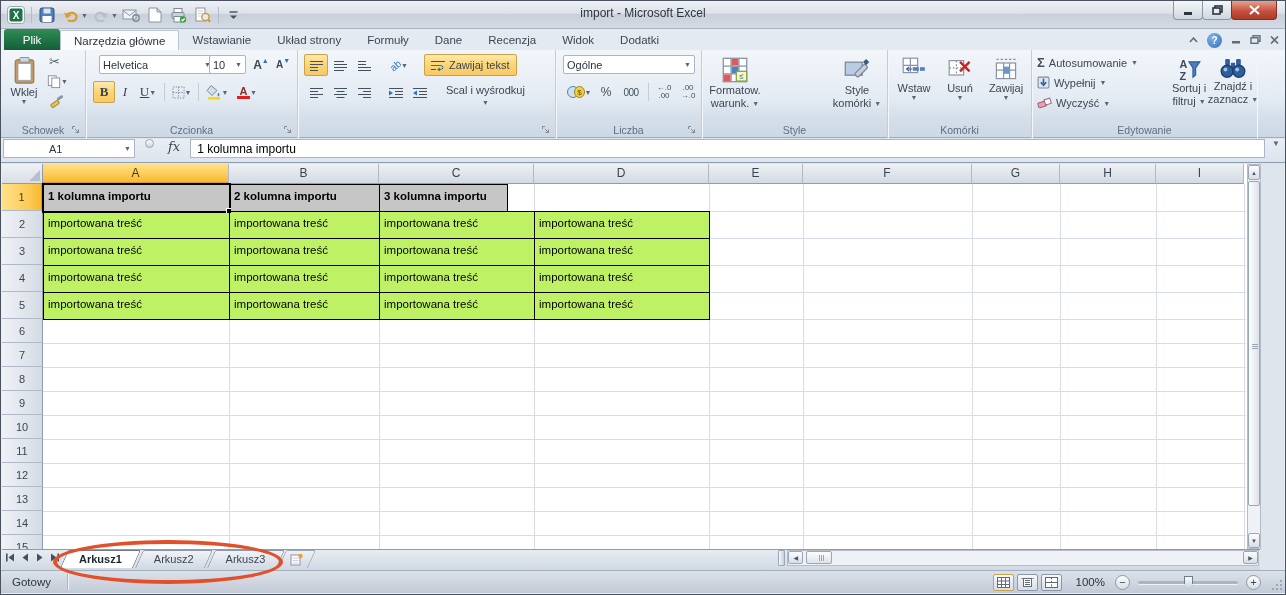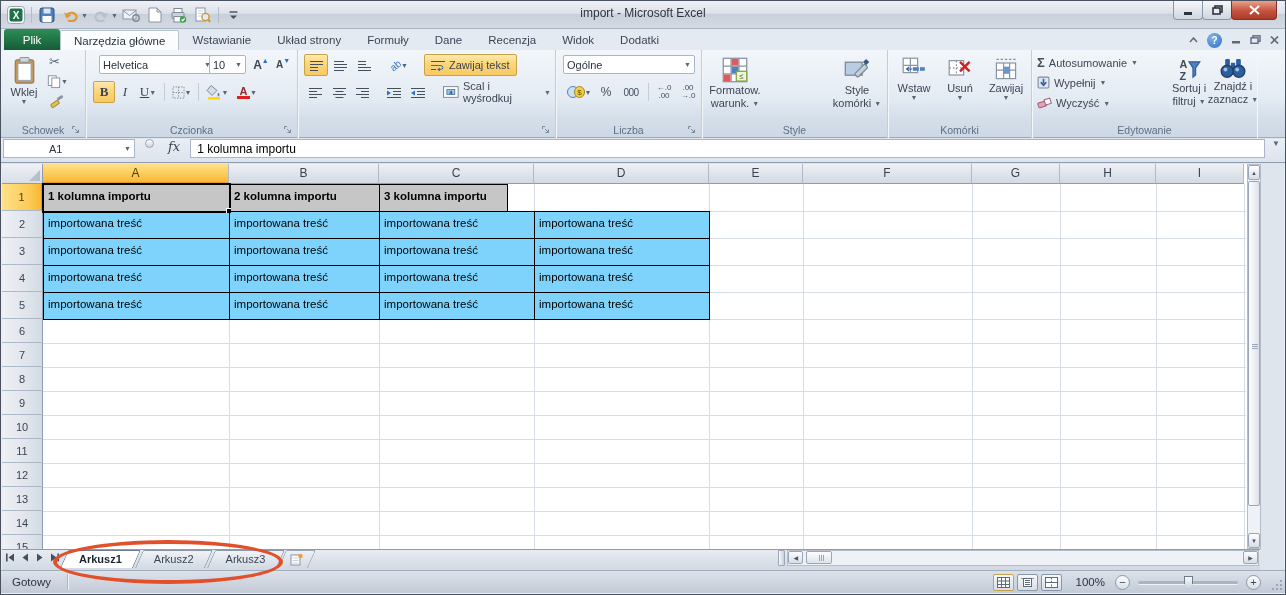--- a/index.html
+++ b/index.html
@@ -82,21 +82,21 @@
   .rowh{position:absolute;left:0;width:41px;background:linear-gradient(90deg,#eef1f5,#dde3ea 70%,#d3dae3);
     border-bottom:1px solid #aeb9c8;border-right:1px solid #8e9cb0;
     text-align:center;font-size:11px;color:#3a4554;display:flex;align-items:center;justify-content:center;}
   .rowh.sel{background:linear-gradient(90deg,#ffe18a,#fcca55 70%,#f9b832);border-right:2px solid #d9972c;color:#4a3a10;}
   #corner{left:0;top:0;width:41px;height:20px;background:linear-gradient(#eef1f5,#d9dfe7);
     border-right:1px solid #8e9cb0;border-bottom:1px solid #8e9cb0;}
   #corner:after{content:'';position:absolute;right:2px;bottom:2px;border-style:solid;
     border-width:0 0 11px 11px;border-color:transparent transparent #b6bfca transparent;}
   .gvl{position:absolute;width:1px;background:#d6dde8;top:20px;bottom:0;}
   .ghl{position:absolute;height:1px;background:#d6dde8;left:41px;right:0;}
-  .tcell{position:absolute;border:1px solid #000;background:#7dd3fc;font-size:11.5px;color:#000;
+  .tcell{position:absolute;border:1px solid #000;background:#bef264;font-size:11.5px;color:#000;
     padding:5px 0 0 4px;line-height:13px;white-space:nowrap;overflow:hidden;}
   .tcell.thead{background:#c6c6c6;font-weight:bold;}
   #selbox{position:absolute;border:2px solid #000;}
   #selhandle{position:absolute;width:5px;height:5px;background:#000;border:1px solid #fff;border-right:none;border-bottom:none;}
 
   
   #vscroll{left:1245px;top:0;width:14px;height:385px;background:#eef1f5;border:1px solid #b4bcc8;}
   .scr-btn{position:absolute;left:0;width:12px;height:15px;background:linear-gradient(#fdfdfe,#d8dee6);
     border:1px solid #9aa7b7;border-radius:2px;display:flex;align-items:center;justify-content:center;
     font-size:6px;color:#4a5568;}
@@ -472,21 +472,21 @@
               <g stroke="#44505e">
                 <line x1="0" y1="1.5" x2="14" y2="1.5"></line>
                 <line x1="6" y1="4.5" x2="14" y2="4.5"></line>
                 <line x1="6" y1="7.5" x2="14" y2="7.5"></line>
                 <line x1="0" y1="10.5" x2="14" y2="10.5"></line>
               </g>
               <path d="M0 6 l4 -2.5 v5 z" fill="#2f6fc0"></path>
             </svg>
           </div>
         <div style="width:10px;"></div>
-        <div class="sbtn row" style="height:22px;padding:0 4px;gap:4px;">
+        <div class="sbtn row" style="height:22px;padding:0 4px;gap:4px;flex-direction:column;">
           <svg width="16" height="12" viewBox="0 0 16 12">
               <rect x="0.5" y="0.5" width="15" height="11" fill="#fff" stroke="#7d8a99"></rect>
               <rect x="4" y="3.5" width="8" height="5" fill="#a8c4e4" stroke="#4f81bd"></rect>
               <text x="8" y="8.2" font-size="6" text-anchor="middle" fill="#1c2430">a</text>
             </svg>
           <span>Scal i wyśrodkuj</span>
             <span class="drop">▼</span>
           </div>
       </div>
       <div class="launcher"><svg width="10" height="10">

